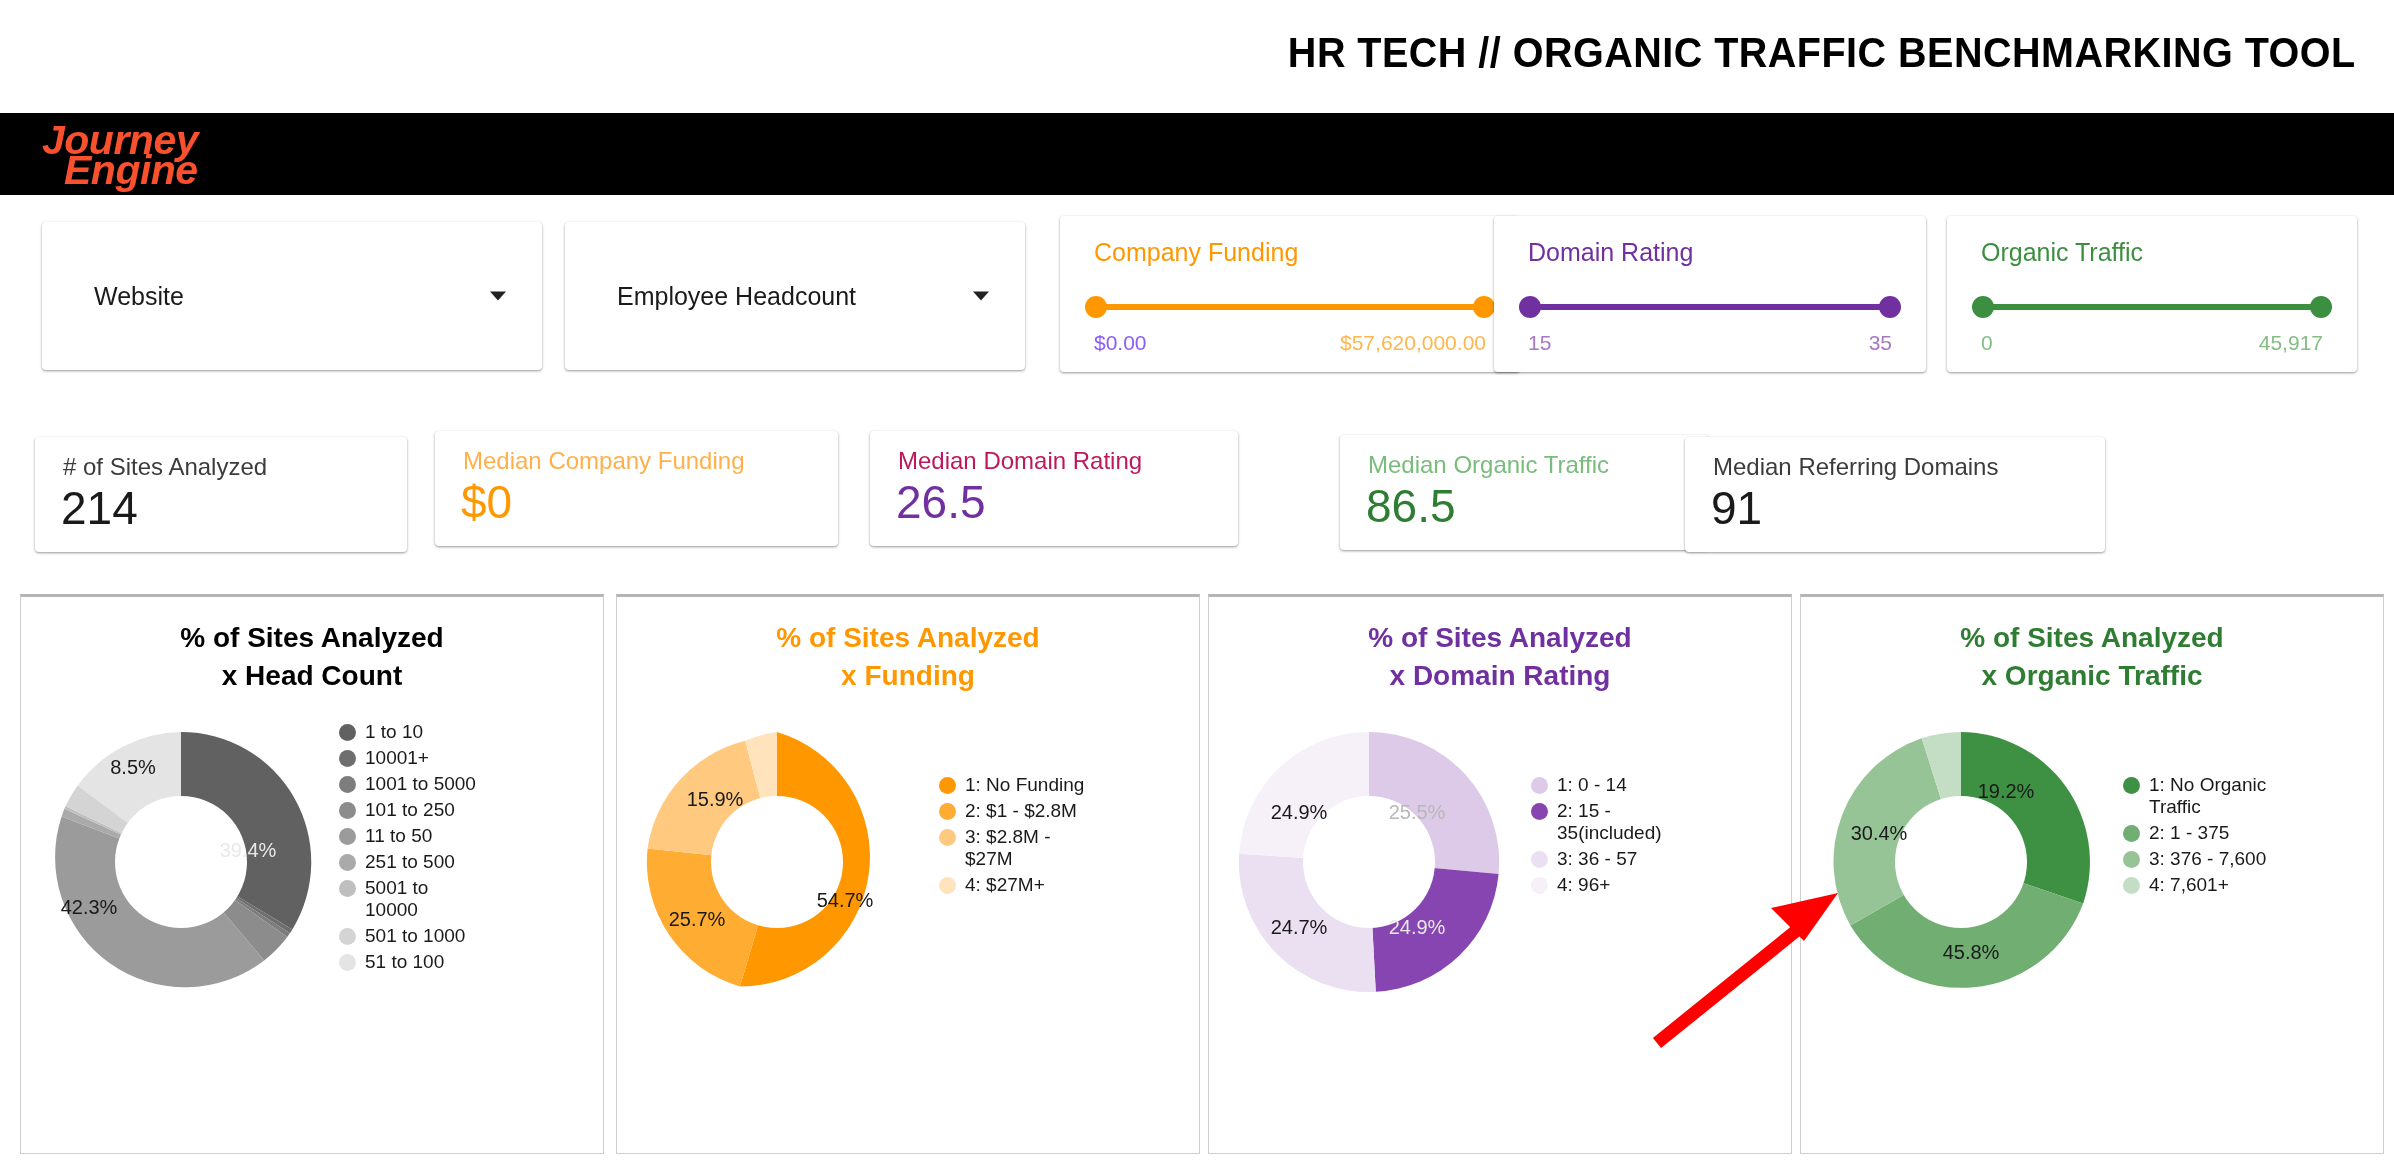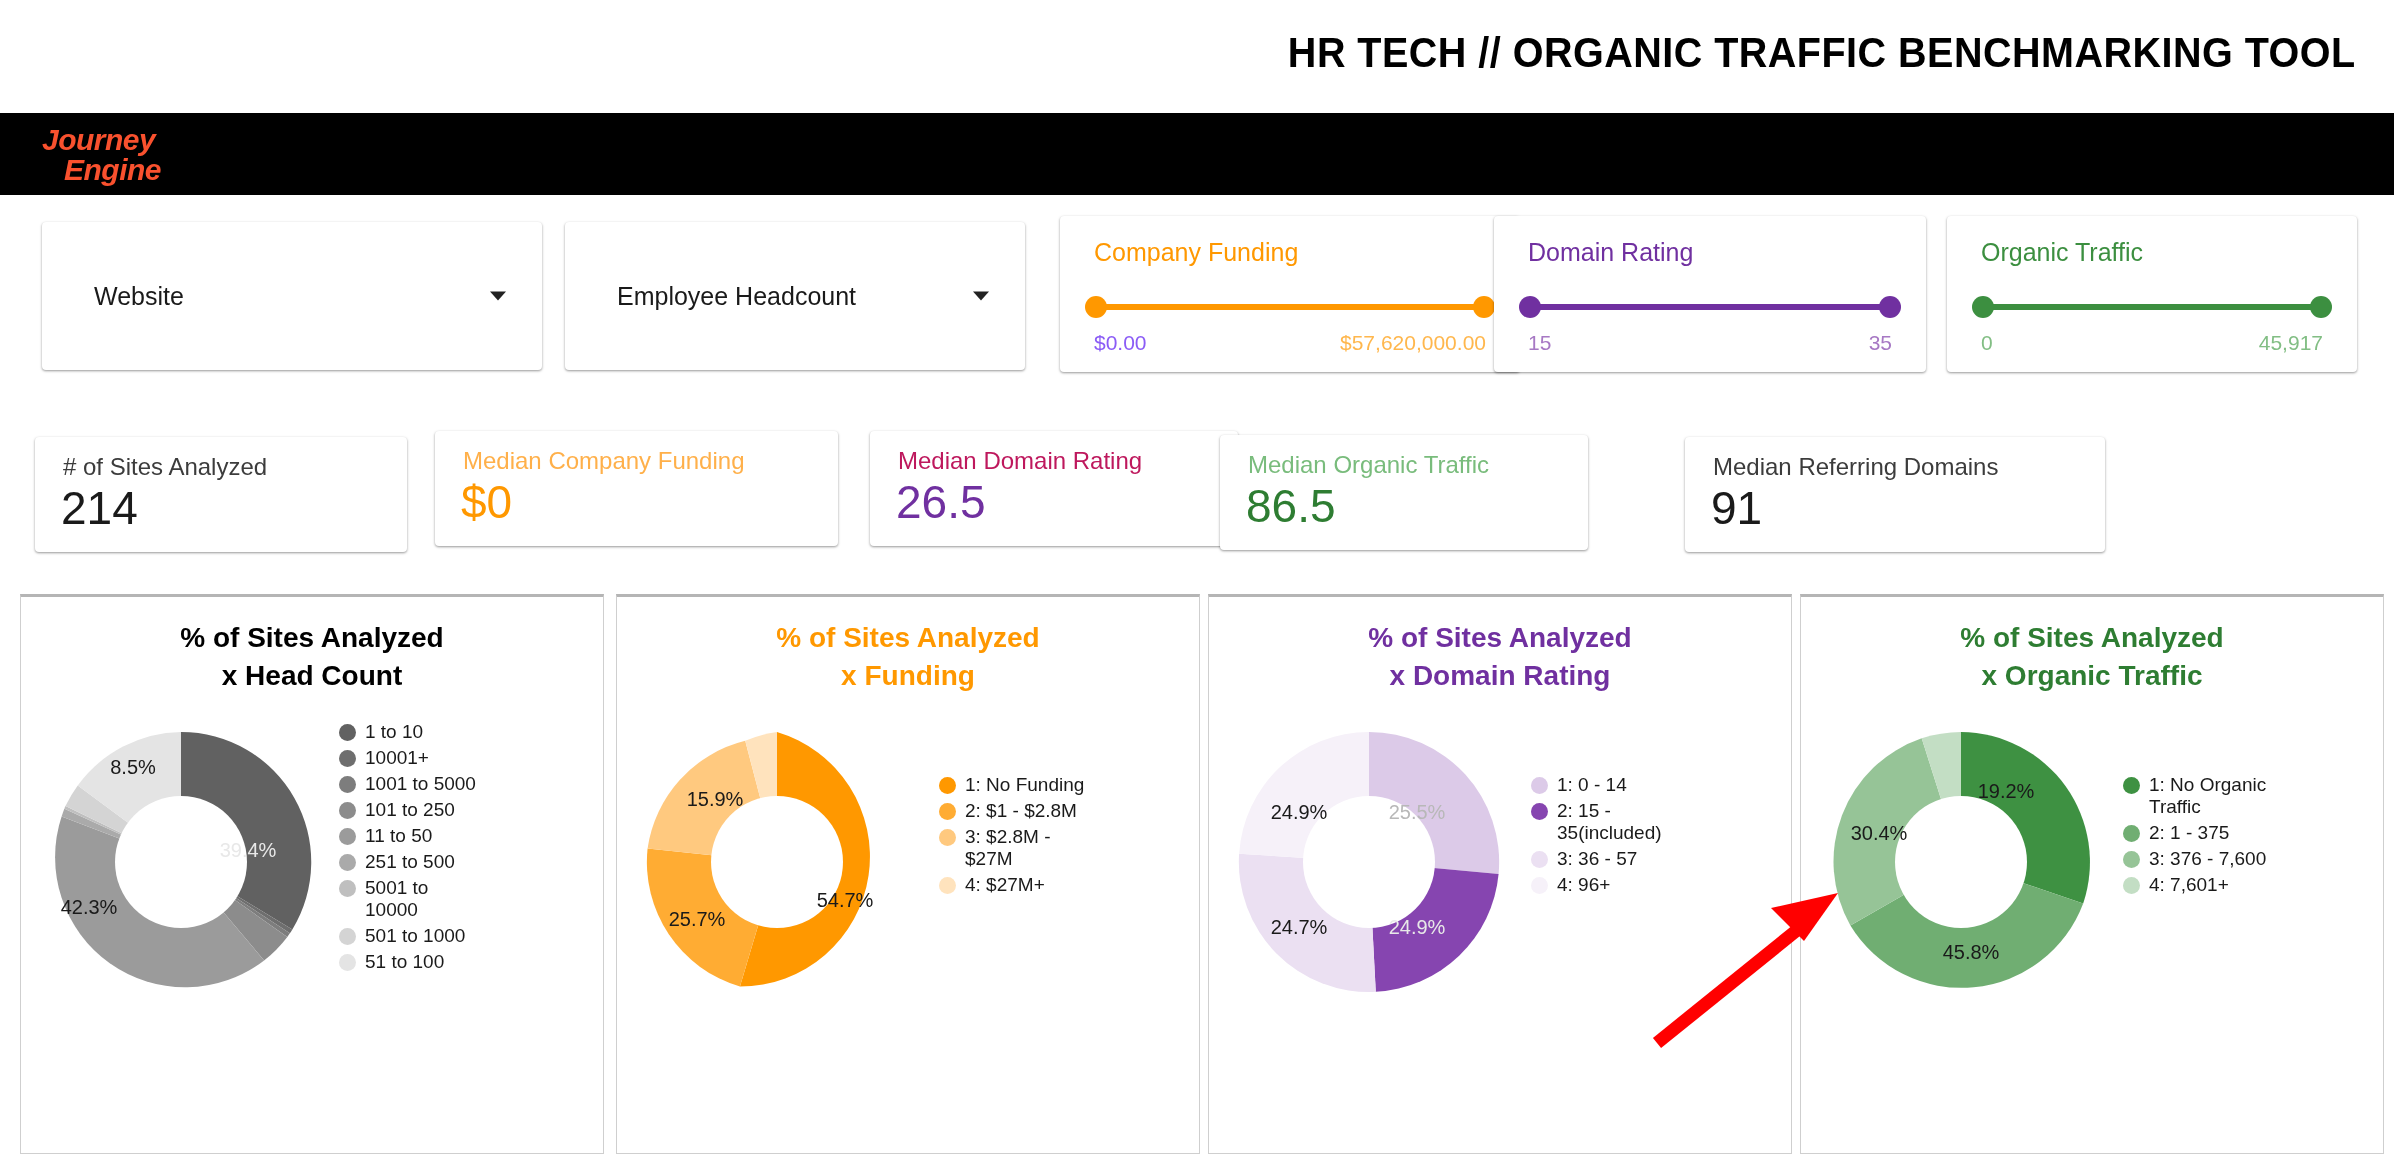--- a/index.html
+++ b/index.html
@@ -26,21 +26,21 @@
 
   
   .logobar {
     position: absolute; left: 0; top: 113px; width: 2394px; height: 82px;
     background: #000000;
   }
   .logo {
     position: absolute; left: 42px; top: 12px;
     font-family: "Liberation Sans", sans-serif;
     font-style: italic; font-weight: bold;
-    font-size: 30px; line-height: 30px;
+    font-size: 41px; line-height: 30px;
     color: #F9512E; letter-spacing: -0.5px;
   }
   .logo .l2 { display: block; padding-left: 22px; }
 
   
   .card {
     position: absolute; background: #ffffff;
     border-radius: 4px;
     box-shadow: 0 1px 3px rgba(0,0,0,0.28), 0 1px 2px rgba(0,0,0,0.16);
   }
@@ -188,21 +188,21 @@
   <div class="card" style="left:435px; top:431px; width:403px; height:115px;">
     <div class="kpi-label" style="color:#FFB04A;">Median Company Funding</div>
     <div class="kpi-value" style="color:#FF9800;">$0</div>
   </div>
 
   <div class="card" style="left:870px; top:431px; width:368px; height:115px;">
     <div class="kpi-label" style="color:#be185d;">Median Domain Rating</div>
     <div class="kpi-value" style="color:#7030A0;">26.5</div>
   </div>
 
-  <div class="card" style="left:1220px; top:435px; width:368px; height:115px;">
+  <div class="card" style="left:1340px; top:435px; width:368px; height:115px;">
     <div class="kpi-label" style="color:#79BC7C;">Median Organic Traffic</div>
     <div class="kpi-value" style="color:#2E7D32;">86.5</div>
   </div>
 
   <div class="card" style="left:1685px; top:437px; width:420px; height:115px;">
     <div class="kpi-label" style="color:#3c3c3c;">Median Referring Domains</div>
     <div class="kpi-value" style="color:#1a1a1a;">91</div>
   </div>
 
   <div class="panel" style="left:20px; top:594px; width:584px; height:560px;">

